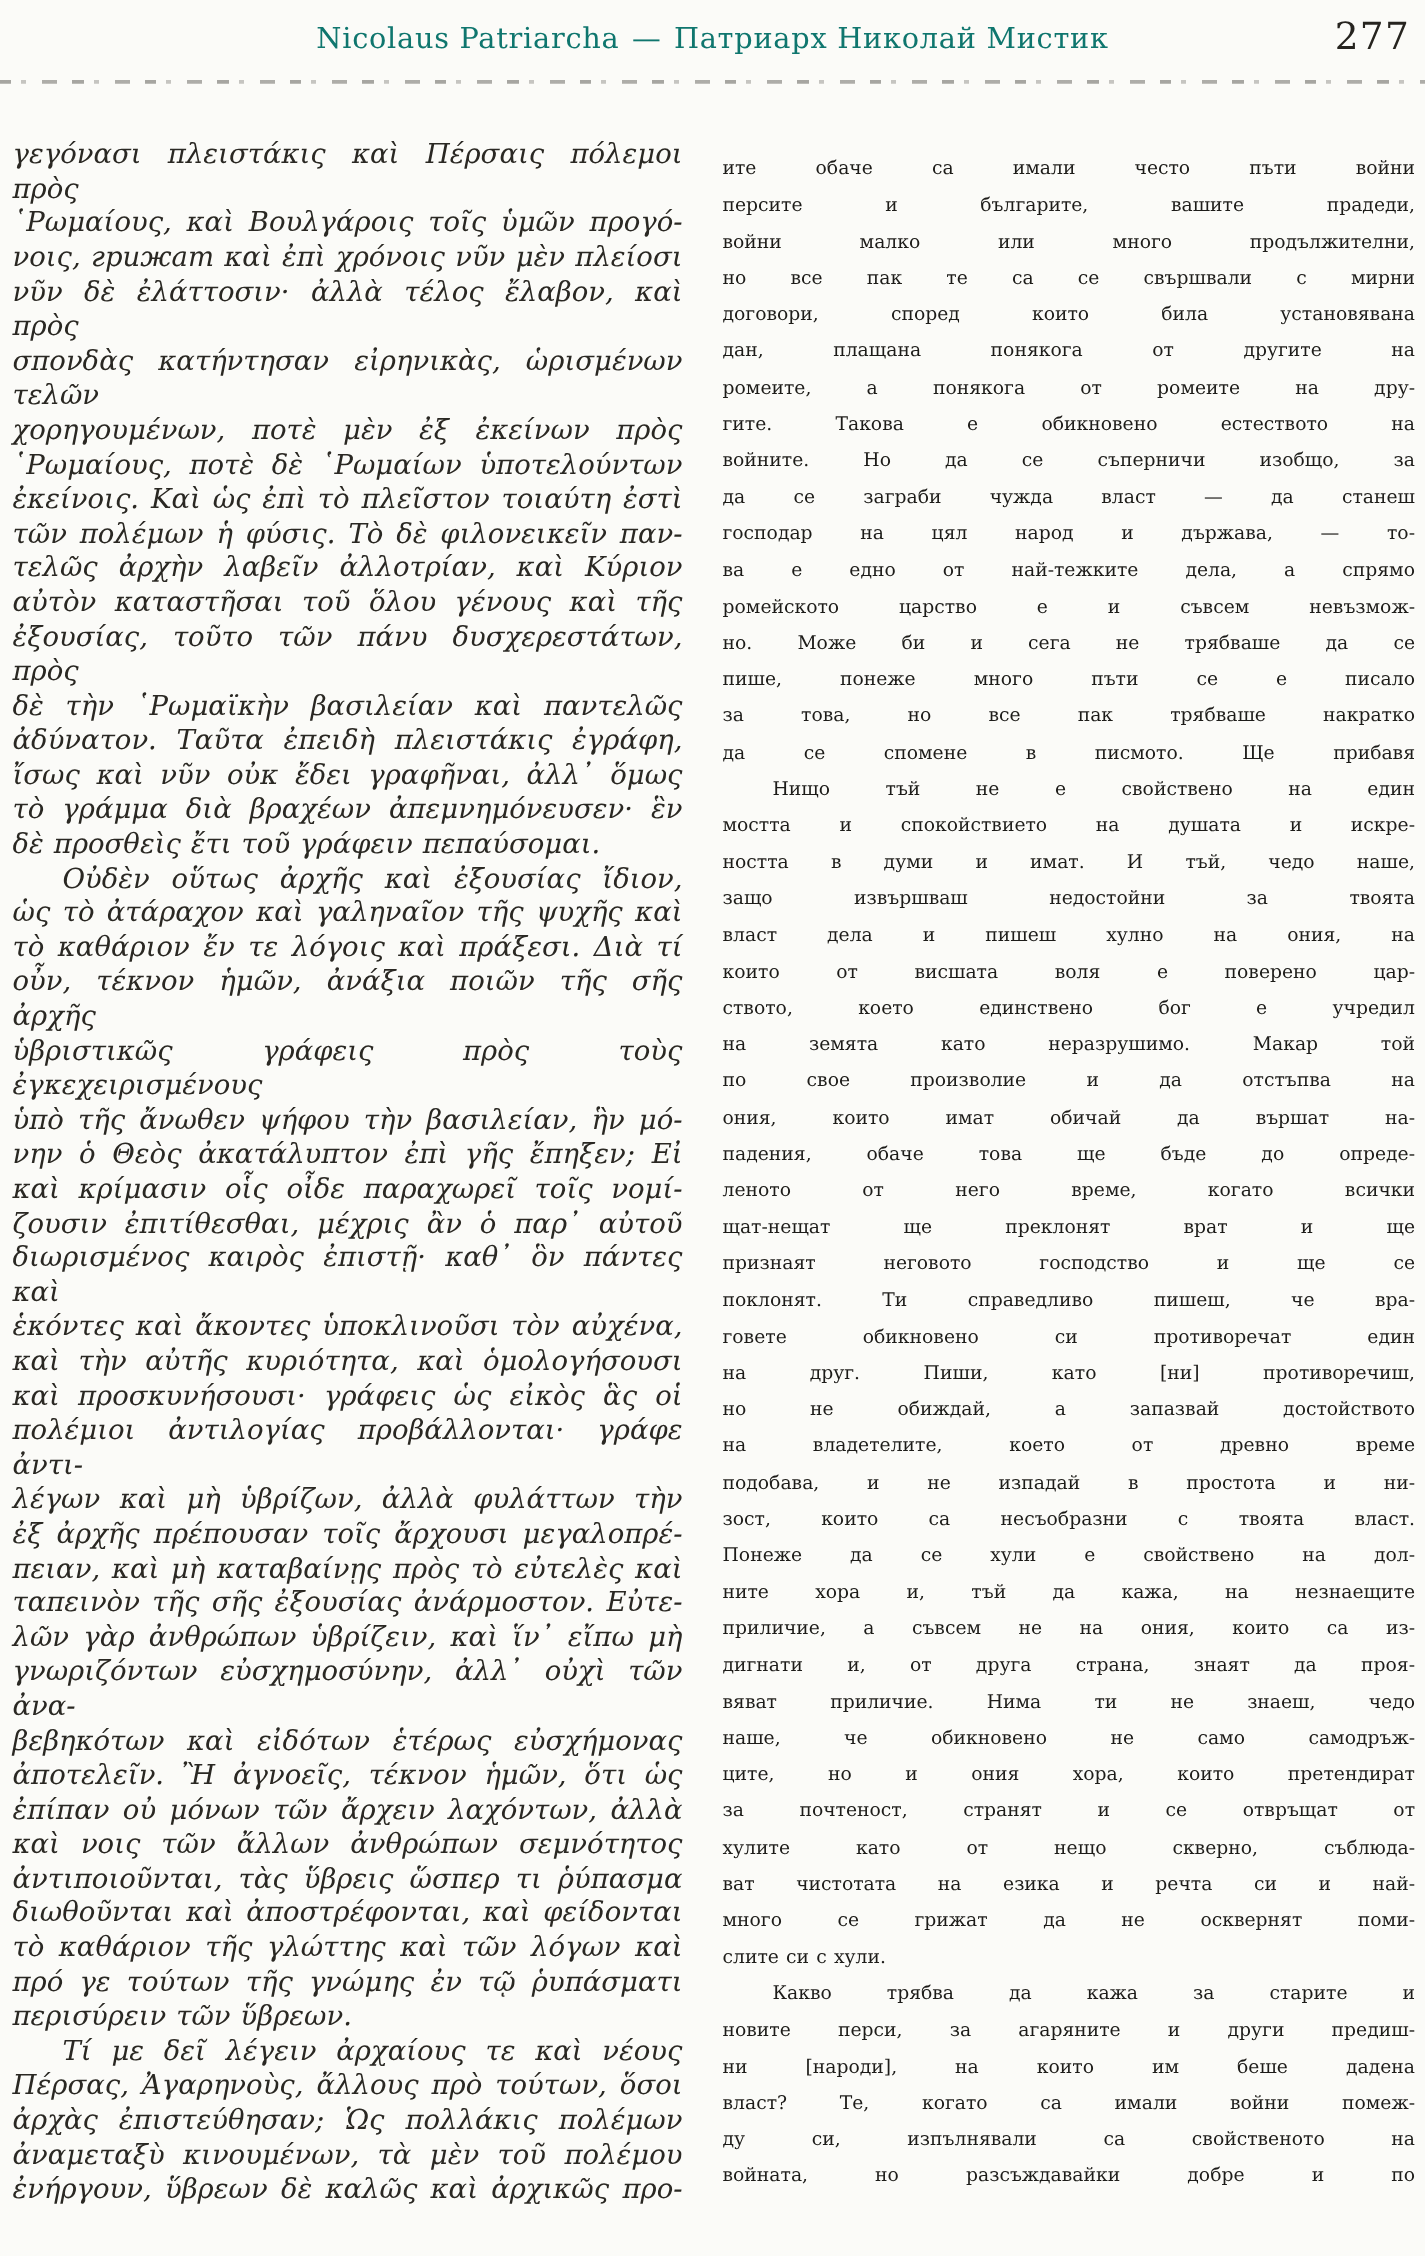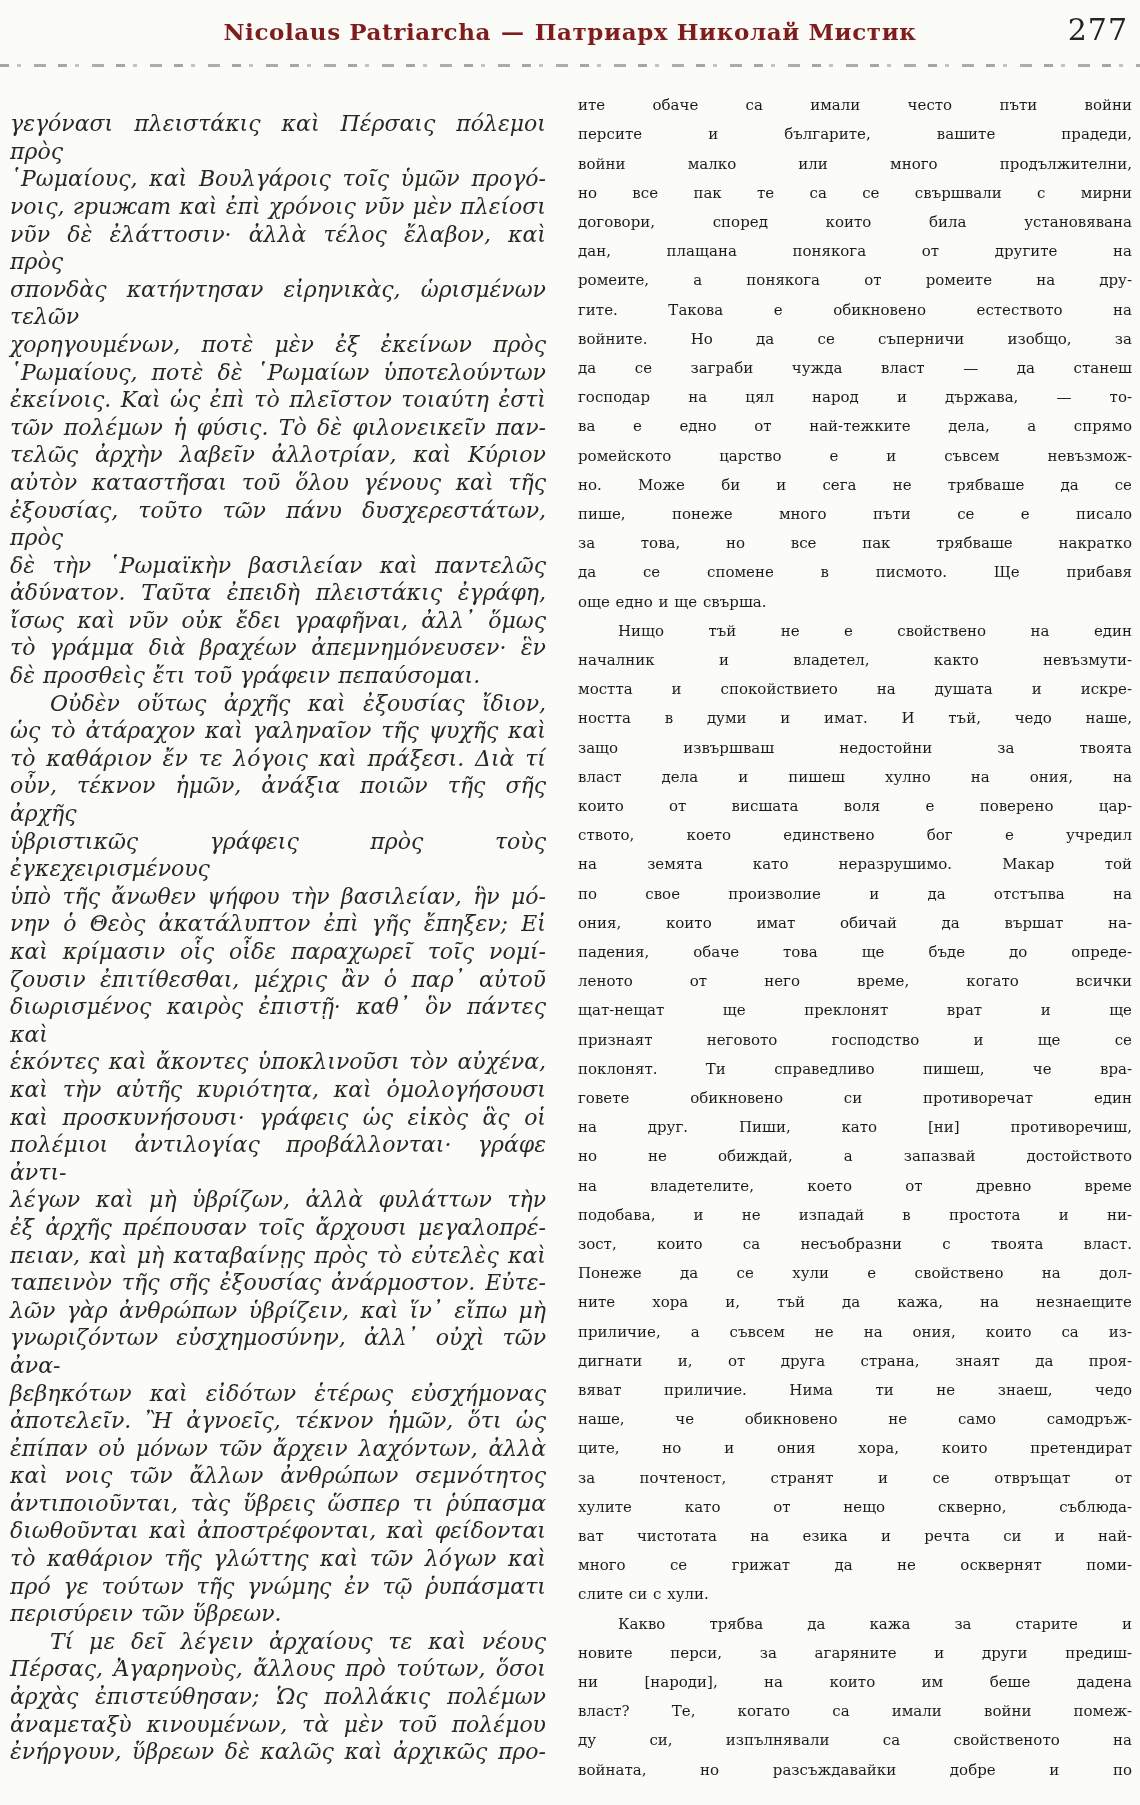--- a/index.html
+++ b/index.html
@@ -25,22 +25,21 @@
     box-sizing: content-box;
   }
   .running-title {
     position: absolute;
     left: 0; right: 0;
     top: 18px;
     text-align: center;
     font-size: 23px;
     letter-spacing: 0.6px;
     white-space: nowrap;
-    color: #7f1d1d;
-    font-weight: bold;
+    color: #0f766e;
   }
   .running-title .sep { padding: 0 10px; }
   .page-number {
     position: absolute;
     right: 12px;
     top: 12px;
     font-size: 30px;
     letter-spacing: 1px;
     color: #26241f;
   }
@@ -182,25 +181,23 @@
           <div class="line">гите. Такова е обикновено естеството на</div>
           <div class="line">войните. Но да се съперничи изобщо, за</div>
           <div class="line">да се заграби чужда власт — да станеш</div>
           <div class="line">господар на цял народ и държава, — то-</div>
           <div class="line">ва е едно от най-тежките дела, а спрямо</div>
           <div class="line">ромейското царство е и съвсем невъзмож-</div>
           <div class="line">но. Може би и сега не трябваше да се</div>
           <div class="line">пише, понеже много пъти се е писало</div>
           <div class="line">за това, но все пак трябваше накратко</div>
           <div class="line">да се спомене в писмото. Ще прибавя</div>
-          <div class="line loose">още едно и ще свърша.</div>
         </div>
         <div class="para indent">
           <div class="line">Нищо тъй не е свойствено на един</div>
-          <div class="line">началник и владетел, както невъзмути-</div>
           <div class="line">мостта и спокойствието на душата и искре-</div>
           <div class="line">ността в думи и имат. И тъй, чедо наше,</div>
           <div class="line">защо извършваш недостойни за твоята</div>
           <div class="line">власт дела и пишеш хулно на ония, на</div>
           <div class="line">които от висшата воля е поверено цар-</div>
           <div class="line">ството, което единствено бог е учредил</div>
           <div class="line">на земята като неразрушимо. Макар той</div>
           <div class="line">по свое произволие и да отстъпва на</div>
           <div class="line">ония, които имат обичай да вършат на-</div>
           <div class="line">падения, обаче това ще бъде до опреде-</div>

